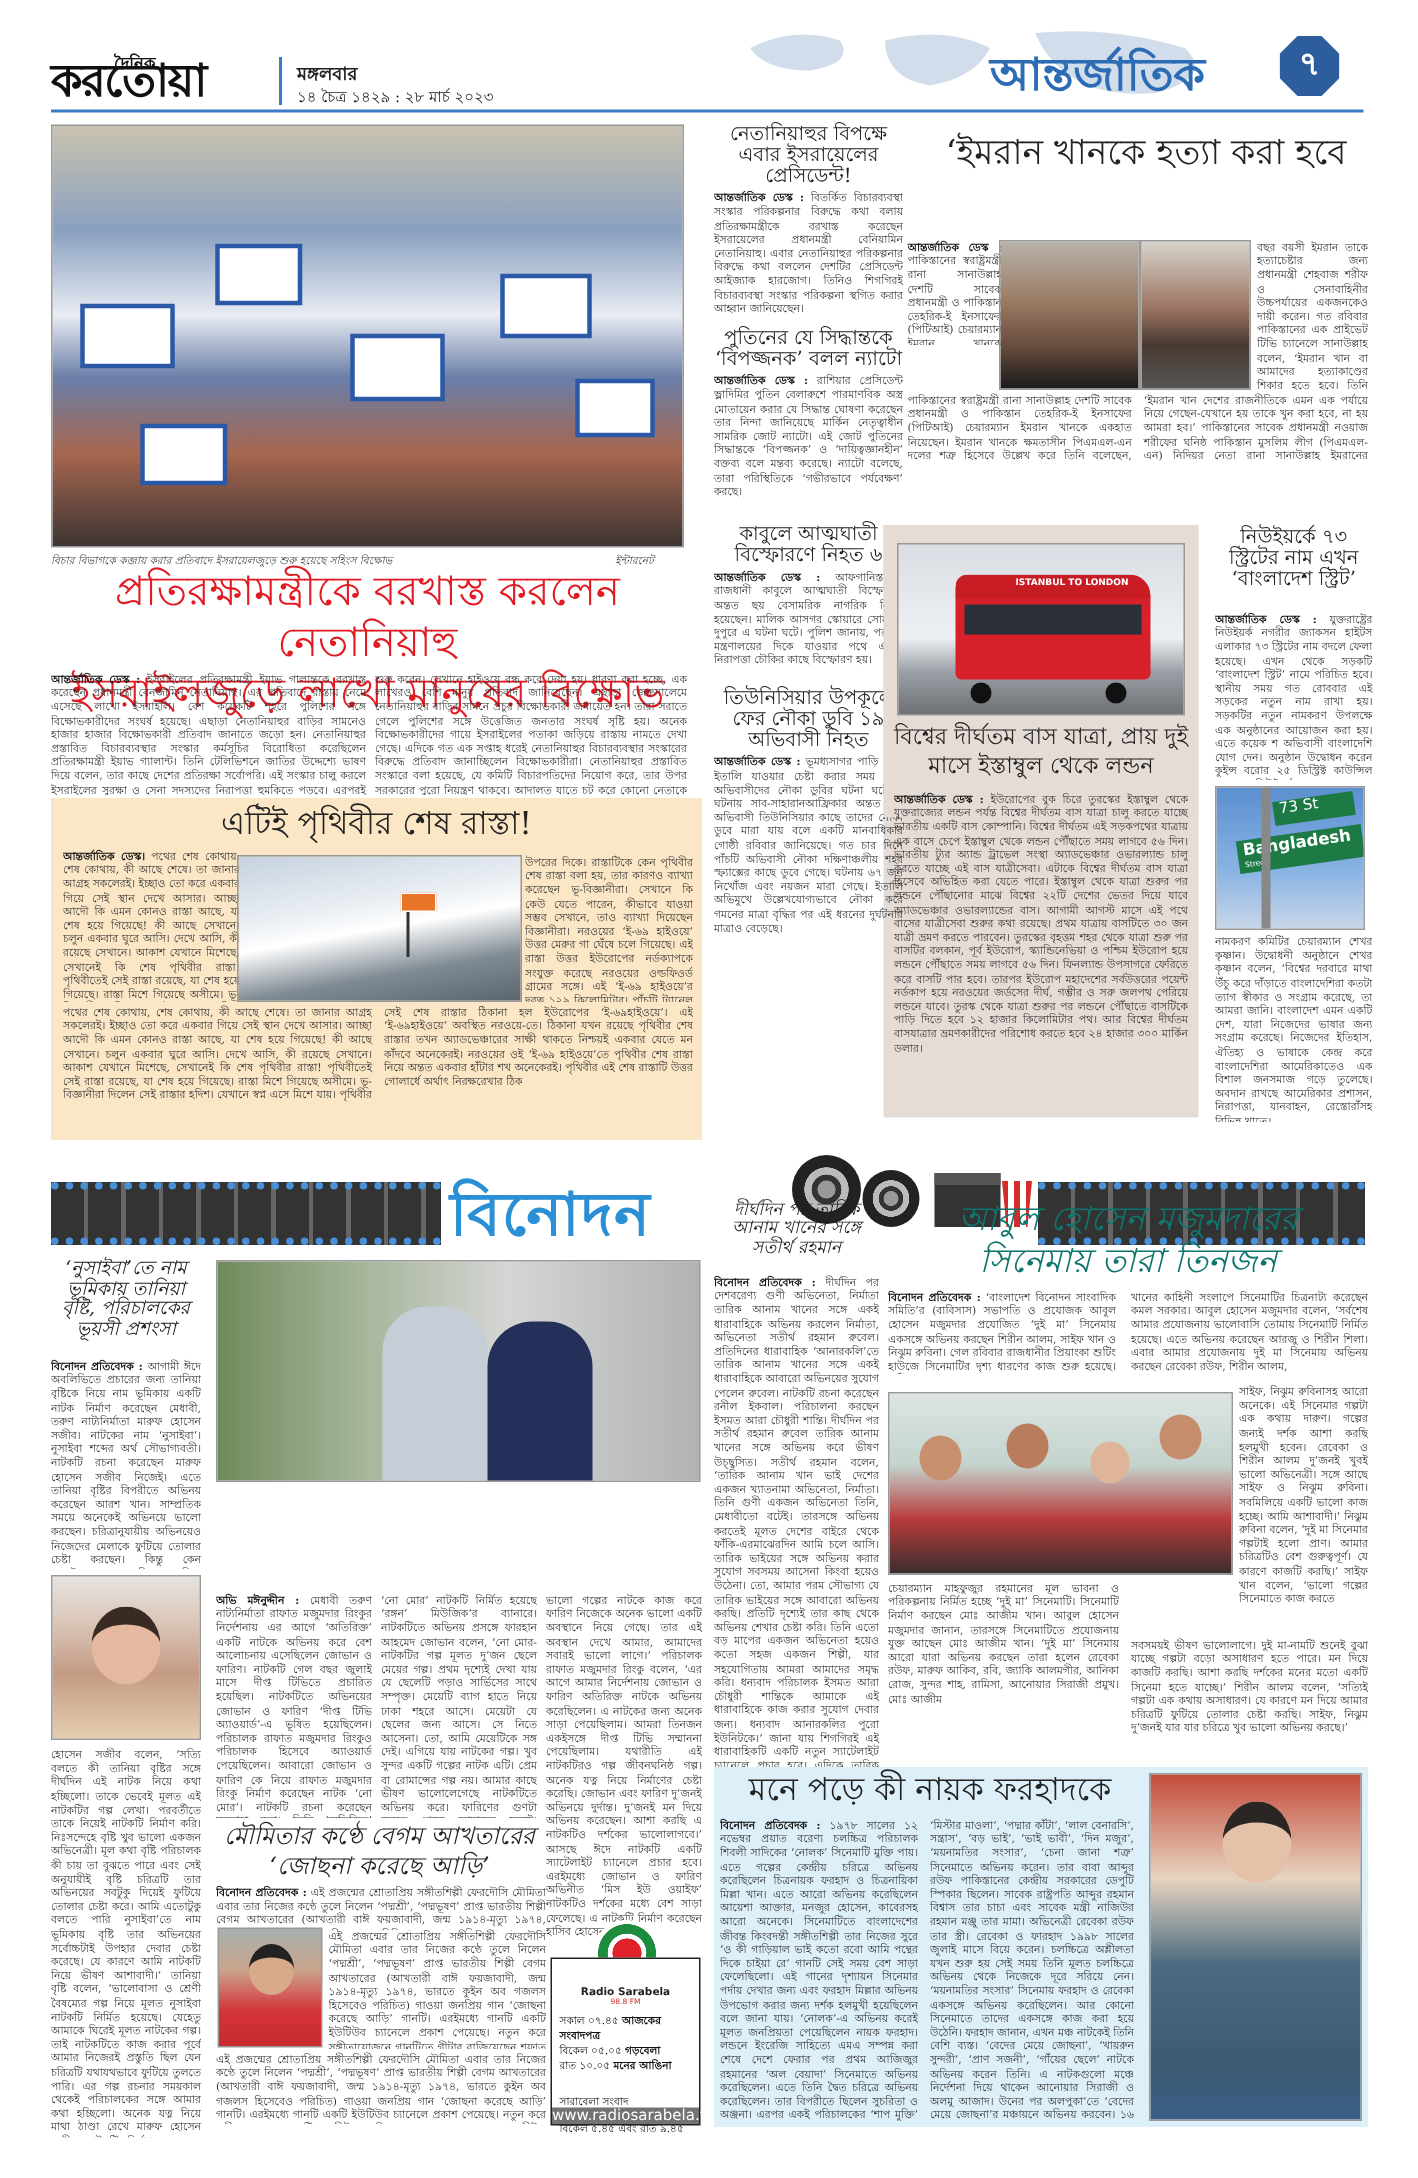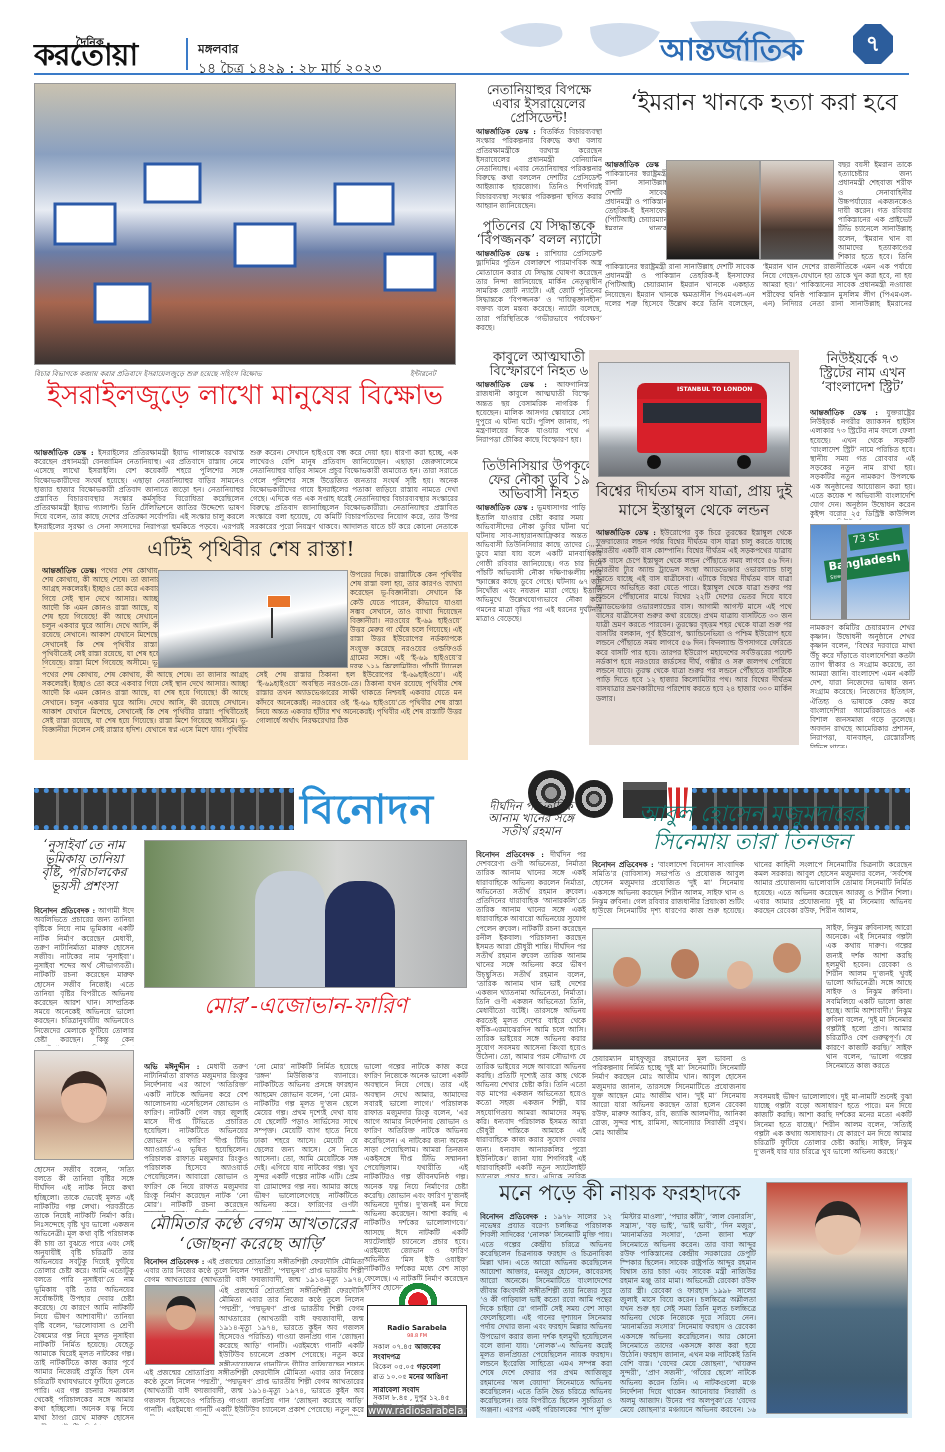--- a/index.html
+++ b/index.html
@@ -29,21 +29,21 @@
 .radio-url{position:absolute;bottom:0;left:0;width:100%;background:#737373;color:#fff;font-size:10px;text-align:left;line-height:11px}
 </style>
 </head>
 <body>
 
 <div class="abs" style="left:0;top:0;width:753px;height:78px">
   <div class="abs logo-small" style="left:76px;top:34px">দৈনিক</div>
   <div class="abs logo-big" style="left:34px;top:40px;line-height:30px">করতোয়া</div>
   <div class="divider-v" style="left:186px;top:38px;height:32px"></div>
   <div class="abs" style="left:198px;top:40px;font-size:12px;font-weight:bold;font-family:'DejaVu Serif',serif">মঙ্গলবার</div>
-  <div class="abs" style="left:198px;top:57px;font-size:14px;font-family:'DejaVu Serif',serif">১৪ চৈত্র ১৪২৯ : ২৮ মার্চ ২০২৩</div>
+  <div class="abs" style="left:198px;top:57px;font-size:10px;font-family:'DejaVu Serif',serif">১৪ চৈত্র ১৪২৯ : ২৮ মার্চ ২০২৩</div>
   <svg class="map" viewBox="0 0 360 56">
     <path d="M10 20 q30-15 60-5 q10 15 -20 20 q-30 0 -40-15z M100 15 q40-10 70 5 q-10 20 -40 25 q-30-5 -30-30z M200 10 q50-5 100 10 q20 20 -20 30 q-60 5 -80-40z" fill="#9db6d6"></path>
   </svg>
   <div class="section-title">আন্তর্জাতিক</div>
   <div class="page-badge">৭</div>
   <div class="hdr-line"></div>
 </div>
 
 <div class="abs photo" style="left:34px;top:83px;width:422px;height:282px;background:linear-gradient(180deg,#c9c2b0 0%,#8aa0c0 25%,#e8ecf3 45%,#6a7ea8 60%,#a7664f 78%,#3d3432 100%)">
   <svg width="422" height="282">
@@ -54,20 +54,21 @@
         <rect x="300" y="100" width="58" height="40"></rect>
       <rect x="350" y="170" width="50" height="36"></rect>
         <rect x="60" y="200" width="55" height="38"></rect>
     </g>
   </svg>
 </div>
 <div class="abs caption" style="left:34px;top:368px">বিচার বিভাগকে কব্জায় করার প্রতিবাদে ইসরায়েলজুড়ে শুরু হয়েছে সহিংস বিক্ষোভ</div>
 <div class="abs caption" style="left:410px;top:368px">ইন্টারনেট</div>
 
 <div class="abs hl red-hl" style="left:34px;top:378px;width:422px;font-size:27px;line-height:34px">
+  <div>প্রতিরক্ষামন্ত্রীকে বরখাস্ত করলেন নেতানিয়াহু</div>
   <div>ইসরাইলজুড়ে লাখো মানুষের বিক্ষোভ</div>
 </div>
 <div class="abs body-text" style="left:34px;top:448px;width:210px;height:82px">
   <b>আন্তর্জাতিক ডেস্ক :</b> <span>ইসরাইলের প্রতিরক্ষামন্ত্রী ইয়াভ গালান্তকে বরখাস্ত করেছেন প্রধানমন্ত্রী বেনজামিন নেতানিয়াহু। এর প্রতিবাদে রাস্তায় নেমে এসেছে লাখো ইসরাইলি। বেশ কয়েকটি শহরে পুলিশের সঙ্গে বিক্ষোভকারীদের সংঘর্ষ হয়েছে। এছাড়া নেতানিয়াহুর বাড়ির সামনেও হাজার হাজার বিক্ষোভকারী প্রতিবাদ জানাতে জড়ো হন। নেতানিয়াহুর প্রস্তাবিত বিচারব্যবস্থার সংস্কার কর্মসূচির বিরোধিতা করেছিলেন প্রতিরক্ষামন্ত্রী ইয়াভ গ্যালান্ট। তিনি টেলিভিশনে জাতির উদ্দেশ্যে ভাষণ দিয়ে বলেন, তার কাছে দেশের প্রতিরক্ষা সর্বোপরি। এই সংস্কার চালু করলে ইসরাইলের সুরক্ষা ও সেনা সদস্যদের নিরাপত্তা হুমকিতে পড়বে। এরপরই তড়িঘড়ি করে নেতানিয়াহুর অফিস থেকে জানানো হয়, প্রতিরক্ষামন্ত্রীকে বরখাস্ত করেছেন নেতানিয়াহু। যদিও দেশের মানুষেরা এখন প্রতিরক্ষামন্ত্রীর পক্ষ নিয়ে রাস্তায় নেমে এসেছেন। তারা রাজধানী তেল আবিবে জড়ো হতে</span>
 </div>
 <div class="abs body-text" style="left:250px;top:448px;width:208px;height:82px">শুরু করেন। সেখানে হাইওয়ে বন্ধ করে দেয়া হয়। ধারণা করা হচ্ছে, এক লাখেরও বেশি মানুষ প্রতিবাদ জানিয়েছেন। এছাড়া জেরুসালেমে নেতানিয়াহুর বাড়ির সামনে প্রচুর বিক্ষোভকারী জমায়েত হন। তারা সরাতে গেলে পুলিশের সঙ্গে উত্তেজিত জনতার সংঘর্ষ সৃষ্টি হয়। অনেক বিক্ষোভকারীদের গায়ে ইসরাইলের পতাকা জড়িয়ে রাস্তায় নামতে দেখা গেছে। এদিকে গত এক সপ্তাহ ধরেই নেতানিয়াহুর বিচারব্যবস্থার সংস্কারের বিরুদ্ধে প্রতিবাদ জানাচ্ছিলেন বিক্ষোভকারীরা। নেতানিয়াহুর প্রস্তাবিত সংস্কারে বলা হয়েছে, যে কমিটি বিচারপতিদের নিয়োগ করে, তার উপর সরকারের পুরো নিয়ন্ত্রণ থাকবে। আদালত যাতে চট করে কোনো নেতাকে ক্ষমতাচ্যুত না করতে পারে, তার জন্য বিশেষ ব্যবস্থা নেয়ার কথা বলা হয়েছে। কিন্তু প্রচুর মানুষ নেতানিয়াহুর এই প্রস্তাবিত সংস্কার মেনে নিতে পারছেন না। তারা রাস্তায় নেমে প্রতিবাদ করছেন।</div>
 
 <div class="abs" style="left:476px;top:83px;width:126px;height:683px">
   <div class="hl" style="font-size:13px">নেতানিয়াহুর বিপক্ষে এবার ইসরায়েলের প্রেসিডেন্ট!</div>
   <div class="body-text" style="margin-top:2px;height:86px"><b>আন্তর্জাতিক ডেস্ক :</b> <span>বিতর্কিত বিচারব্যবস্থা সংস্কার পরিকল্পনার বিরুদ্ধে কথা বলায় প্রতিরক্ষামন্ত্রীকে বরখাস্ত করেছেন ইসরায়েলের প্রধানমন্ত্রী বেনিয়ামিন নেতানিয়াহু। এবার নেতানিয়াহুর পরিকল্পনার বিরুদ্ধে কথা বললেন দেশটির প্রেসিডেন্ট আইজ্যাক হারজোগ। তিনিও শিগগিরই বিচারব্যবস্থা সংস্কার পরিকল্পনা স্থগিত করার আহ্বান জানিয়েছেন।</span></div>
@@ -152,21 +153,20 @@
 <div class="abs photo" style="left:34px;top:1050px;width:100px;height:110px;background:linear-gradient(180deg,#e6e3e0 0%,#d9c4b5 30%,#c49a84 60%,#e5cfb0 100%)">
   <div class="abs" style="left:26px;top:20px;width:46px;height:52px;border-radius:50%;background:#e4b9a0;border-top:12px solid #3a2a24"></div>
 </div>
 <div class="abs body-text" style="left:34px;top:1165px;width:100px;height:260px">হোসেন সজীব বলেন, ‘সত্যি বলতে কী তানিয়া বৃষ্টির সঙ্গে দীর্ঘদিন এই নাটক নিয়ে কথা হচ্ছিলো। তাকে ভেবেই মূলত এই নাটকটির গল্প লেখা। পরবর্তীতে তাকে নিয়েই নাটকটি নির্মাণ করি। নিঃসন্দেহে বৃষ্টি খুব ভালো একজন অভিনেত্রী। মূল কথা বৃষ্টি পরিচালক কী চায় তা বুঝতে পারে এবং সেই অনুযায়ীই বৃষ্টি চরিত্রটি তার অভিনয়ের সবটুকু দিয়েই ফুটিয়ে তোলার চেষ্টা করে। আমি এতোটুকু বলতে পারি নুসাইবা’তে নাম ভূমিকায় বৃষ্টি তার অভিনয়ের সর্বোচ্চটাই উপহার দেবার চেষ্টা করেছে। যে কারণে আমি নাটকটি নিয়ে ভীষণ আশাবাদী।’ তানিয়া বৃষ্টি বলেন, ‘ভালোবাসা ও শ্রেণী বৈষম্যের গল্প নিয়ে মূলত নুসাইবা নাটকটি নির্মিত হয়েছে। যেহেতু আমাকে ঘিরেই মূলত নাটকের গল্প। তাই নাটকটিতে কাজ করার পূর্বে আমার নিজেরই প্রস্তুতি ছিল যেন চরিত্রটি যথাযথভাবে ফুটিয়ে তুলতে পারি। এর গল্প রচনার সময়কাল থেকেই পরিচালকের সঙ্গে আমার কথা হচ্ছিলো। অনেক যত্ন নিয়ে মাথা ঠাণ্ডা রেখে মারুফ হোসেন সজীব নাটকটি নির্মাণ করেছেন। বলা যায় আমার খুব প্রিয় গল্পের একটি নাটক এটি। আমি খুব খুব আশাবাদী নাটকটি নিয়ে। এখন শুধুমাত্র প্রচারের অপেক্ষায় আছি আমি।</div>
 
 <div class="abs photo" style="left:144px;top:840px;width:323px;height:148px;background:linear-gradient(90deg,#6f8a5c 0%,#a6b59a 30%,#d5d6d4 60%,#b0b2b4 100%)">
   <div class="abs" style="left:110px;top:30px;width:70px;height:118px;background:#c5cdd6;border-radius:30px 30px 0 0"></div>
   <div class="abs" style="left:180px;top:40px;width:70px;height:108px;background:#25305a;border-radius:30px 30px 0 0"></div>
 </div>
 <div class="abs hl red-hl" style="left:144px;top:992px;width:323px;font-size:22px;line-height:28px;font-style:italic">
-  <div>মোর’-এজোভান-ফারিণ</div>
 </div>
 <div class="abs body-text" style="left:144px;top:1062px;width:104px;height:150px">
   <b>অভি মঈনুদ্দীন :</b> <span>মেধাবী তরুণ নাট্যনির্মাতা রাফাত মজুমদার রিংকুর নির্দেশনায় এর আগে ‘অতিরিক্ত’ একটি নাটকে অভিনয় করে বেশ আলোচনায় এসেছিলেন জোভান ও ফারিণ। নাটকটি গেল বছর জুলাই মাসে দীপ্ত টিভিতে প্রচারিত হয়েছিল। নাটকটিতে অভিনয়ের জোভান ও ফারিণ ‘দীপ্ত টিভি অ্যাওয়ার্ড’-এ ভূষিত হয়েছিলেন। পরিচালক রাফাত মজুমদার রিংকুও পরিচালক হিসেবে অ্যাওয়ার্ড পেয়েছিলেন। আবারো জোভান ও ফারিণ কে নিয়ে রাফাত মজুমদার রিংকু নির্মাণ করেছেন নাটক ‘নো মোর’। নাটকটি রচনা করেছেন মুনতাহা বৃত্তা। তিনি ‘অতিরিক্ত’ নাটকটিও রচনা করেছিলেন। এবার</span>
 </div>
 <div class="abs body-text" style="left:254px;top:1062px;width:104px;height:150px">‘নো মোর’ নাটকটি নির্মিত হয়েছে ‘রঙ্গন’ মিউজিক’র ব্যানারে। নাটকটিতে অভিনয় প্রসঙ্গে ফারহান আহমেদ জোভান বলেন, ‘নো মোর-নাটকটির গল্প মূলত দু’জন ছেলে মেয়ের গল্প। প্রথম দৃশ্যেই দেখা যায় যে ছেলেটি পড়াও সার্ভিসের সাথে সম্পৃক্ত। মেয়েটি ব্যাগ হাতে নিয়ে ঢাকা শহরে আসে। মেয়েটা যে ছেলের জন্য আসে। সে নিতে আসেনা। তো, আমি মেয়েটিকে সঙ্গ দেই। এগিয়ে যায় নাটকের গল্প। খুব সুন্দর একটি গল্পের নাটক এটি। প্রেম বা রোমান্সের গল্প নয়। আমার কাছে ভীষণ ভালোলেগেছে নাটকটিতে অভিনয় করে। ফারিণের গুণটা বলতে গেলে আমাদের সঙ্গেই। অনেক ভালো</div>
 <div class="abs body-text" style="left:364px;top:1062px;width:104px;height:250px">ভালো গল্পের নাটকে কাজ করে ফারিণ নিজেকে অনেক ভালো একটি অবস্থানে নিয়ে গেছে। তার এই অবস্থান দেখে আমার, আমাদের সবারই ভালো লাগে।’ পরিচালক রাফাত মজুমদার রিংকু বলেন, ‘এর আগে আমার নির্দেশনায় জোভান ও ফারিণ অতিরিক্ত নাটকে অভিনয় করেছিলেন। এ নাটকের জন্য অনেক সাড়া পেয়েছিলাম। আমরা তিনজন একইসঙ্গে দীপ্ত টিভি সম্মাননা পেয়েছিলাম। যথারীতি এই নাটকটিরও গল্প জীবনঘনিষ্ঠ গল্প। অনেক যত্ন নিয়ে নির্মাণের চেষ্টা করেছি। জোভান এবং ফারিণ দু’জনই অভিনয়ে দুর্দান্ত। দু’জনই মন দিয়ে অভিনয় করেছেন। আশা করছি এ নাটকটিও দর্শকের ভালোলাগবে।’ আসছে ঈদে নাটকটি একটি স্যাটেলাইট চ্যানেলে প্রচার হবে। এরইমধ্যে জোভান ও ফারিণ অভিনীত ‘মিস ইউ ওয়াইফ’ নাটকটিও দর্শকের মধ্যে বেশ সাড়া ফেলেছে। এ নাটকটি নির্মাণ করেছেন হাসিব হোসেন রাখি।</div>
 
 <div class="abs hl" style="left:144px;top:1214px;width:218px;font-size:16px;line-height:20px;font-style:italic">
   <div>মৌমিতার কণ্ঠে বেগম আখতারের</div>
   <div>‘জোছনা করেছে আড়ি’</div>
@@ -180,21 +180,21 @@
 <div class="abs body-text" style="left:219px;top:1286px;width:145px;height:80px">এই প্রজন্মের শ্রোতাপ্রিয় সঙ্গীতশিল্পী ফেরদৌসি মৌমিতা এবার তার নিজের কণ্ঠে তুলে নিলেন ‘পদ্মশ্রী’, ‘পদ্মভূষণ’ প্রাপ্ত ভারতীয় শিল্পী বেগম আখতারের (আখতারী বাঈ ফয়জাবাদী, জন্ম ১৯১৪-মৃত্যু ১৯৭৪, ভারতে কুইন অব গজলস হিসেবেও পরিচিত) গাওয়া জনপ্রিয় গান ‘জোছনা করেছে আড়ি’ গানটি। এরইমধ্যে গানটি একটি ইউটিউব চ্যানেলে প্রকাশ পেয়েছে। নতুন করে সঙ্গীতায়োজনে গানটিতে গীটার বাজিয়েছেন শফাত শামস, বেজ গীটার বাজিয়েছেন ডি এ রেহিন এবং কয়োন বাজিয়েছেন আনদীর হাসান তুফান। সব যন্ত্রশিল্পীদের আন্তরিক অংশগ্রহণে ফেরদৌসি মৌমিতার কণ্ঠে বেগম আখতারের গাওয়া ‘জোছনা করেছে আড়ি’ গানটি শ্রোতা দর্শক বেশ আগ্রহ নিয়ে উপভোগ করছেন। এমন একটি গান কাভার করা প্রসঙ্গে মৌমিতা বলেন, ‘পরম শ্রদ্ধাভাজন শিল্পী বেগম আখতারের প্রতি শ্রদ্ধা রেখে তাকে উৎসর্গ করেই আমি গানটি কাভার করেছি। আমি জানি আমি ভালো গাইতে পারিনি। কিন্তু ভালো গাইবার চেষ্টা ছিল আমার। গানটি ইউটিউবে প্রকাশের পর কেউ কেউ ভালো বলছেন, এটাই আমার প্রাপ্তি। এটা সত্যি গান নিয়ে আমার অনেক স্বপ্ন। জানিনা সেই স্বপ্ন কতোটুকু পূরণ করতে পারবো। তবে গানের জন্য আমি নিবেদিত।’ মৌমিতা রোজা শুরু হবার আগে বেশকিছু স্টেজ শো’তে গান গেয়েছেন।</div>
 <div class="abs body-text" style="left:144px;top:1368px;width:220px;height:48px">এই প্রজন্মের শ্রোতাপ্রিয় সঙ্গীতশিল্পী ফেরদৌসি মৌমিতা এবার তার নিজের কণ্ঠে তুলে নিলেন ‘পদ্মশ্রী’, ‘পদ্মভূষণ’ প্রাপ্ত ভারতীয় শিল্পী বেগম আখতারের (আখতারী বাঈ ফয়জাবাদী, জন্ম ১৯১৪-মৃত্যু ১৯৭৪, ভারতে কুইন অব গজলস হিসেবেও পরিচিত) গাওয়া জনপ্রিয় গান ‘জোছনা করেছে আড়ি’ গানটি। এরইমধ্যে গানটি একটি ইউটিউব চ্যানেলে প্রকাশ পেয়েছে। নতুন করে সঙ্গীতায়োজনে গানটিতে গীটার বাজিয়েছেন শফাত শামস, বেজ গীটার বাজিয়েছেন ডি এ রেহিন এবং কয়োন বাজিয়েছেন আনদীর হাসান তুফান। সব যন্ত্রশিল্পীদের আন্তরিক অংশগ্রহণে ফেরদৌসি মৌমিতার কণ্ঠে বেগম আখতারের গাওয়া ‘জোছনা করেছে আড়ি’ গানটি শ্রোতা দর্শক বেশ আগ্রহ নিয়ে উপভোগ করছেন। এমন একটি গান কাভার করা প্রসঙ্গে মৌমিতা বলেন, ‘পরম শ্রদ্ধাভাজন শিল্পী বেগম আখতারের প্রতি শ্রদ্ধা রেখে তাকে উৎসর্গ করেই আমি গানটি কাভার করেছি। আমি জানি আমি ভালো গাইতে পারিনি। কিন্তু ভালো গাইবার চেষ্টা ছিল আমার। গানটি ইউটিউবে প্রকাশের পর কেউ কেউ ভালো বলছেন, এটাই আমার প্রাপ্তি। এটা সত্যি গান নিয়ে আমার অনেক স্বপ্ন। জানিনা সেই স্বপ্ন কতোটুকু পূরণ করতে পারবো। তবে গানের জন্য আমি নিবেদিত।’ মৌমিতা রোজা শুরু হবার আগে বেশকিছু স্টেজ শো’তে গান গেয়েছেন।</div>
 
 <div class="abs" style="left:395px;top:1280px;width:46px;height:44px;border-radius:50%;background:radial-gradient(circle,#e2222a 0 30%,#fff 31% 40%,#1d8c3c 41% 60%,#fff 61%);"></div>
 <div class="radio-box">
   <div style="text-align:center;font-size:7px;font-weight:bold;margin-top:18px">Radio Sarabela</div>
   <div style="text-align:center;font-size:5px;color:#d52b2b">98.8 FM</div>
   <div class="radio-row" style="margin-top:4px"><span>সকাল ০৭.৪৫</span> <b>আজকের সংবাদপত্র</b></div>
   <div class="radio-row"><span>বিকেল ০৫.০৫</span> <b>গড়বেলা</b></div>
   <div class="radio-row"><span>রাত  ১০.০৫</span> <b>মনের আঙিনা</b></div>
-  <div class="radio-row" style="margin-top:3px;font-weight:bold">সারাবেলা সংবাদ</div>
+  <div class="radio-row" style="margin-top:15px;font-weight:normal">সারাবেলা সংবাদ</div>
   <div class="radio-row">সকাল ৮.৪৫ , দুপুর ১২.৪৫</div>
   <div class="radio-row">বিকেল ৫.৪৫ এবং রাত ৯.৪৫</div>
   <div class="radio-url">www.radiosarabela.fm</div>
 </div>
 
 <div class="abs hl" style="left:476px;top:800px;width:110px;font-size:11.5px;font-style:italic">দীর্ঘদিন পর তারিক আনাম খানের সঙ্গে সতীর্থ রহমান</div>
 <div class="abs body-text" style="left:476px;top:850px;width:110px;height:385px">
   <b>বিনোদন প্রতিবেদক :</b> <span>দীর্ঘদিন পর দেশবরেণ্য গুণী অভিনেতা, নির্মাতা তারিক আনাম খানের সঙ্গে একই ধারাবাহিকে অভিনয় করলেন নির্মাতা, অভিনেতা সতীর্থ রহমান রুবেল। প্রতিদিনের ধারাবাহিক ‘আনারকলি’তে তারিক আনাম খানের সঙ্গে একই ধারাবাহিকে আবারো অভিনয়ের সুযোগ পেলেন রুবেল। নাটকটি রচনা করেছেন রনীল ইকবাল। পরিচালনা করছেন ইসমত আরা চৌধুরী শান্তি। দীর্ঘদিন পর সতীর্থ রহমান রুবেল তারিক আনাম খানের সঙ্গে অভিনয় করে ভীষণ উচ্ছ্বসিত। সতীর্থ রহমান বলেন, ‘তারিক আনাম খান ভাই দেশের একজন খ্যাতনামা অভিনেতা, নির্মাতা। তিনি গুণী একজন অভিনেতা তিনি, মেধাবীতো বটেই। তারসঙ্গে অভিনয় করতেই মূলত দেশের বাইরে থেকে ফাঁকি-এরমাঝেরদিন আমি চলে আসি। তারিক ভাইয়ের সঙ্গে অভিনয় করার সুযোগ সবসময় আসেনা কিংবা হয়েও উঠেনা। তো, আমার পরম সৌভাগ্য যে তারিক ভাইয়ের সঙ্গে আবারো অভিনয় করছি। প্রতিটি দৃশ্যেই তার কাছ থেকে অভিনয় শেখার চেষ্টা করি। তিনি এতো বড় মাপের একজন অভিনেতা হয়েও কতো সহজ একজন শিল্পী, যার সহযোগিতায় আমরা আমাদের সমৃদ্ধ করি। ধন্যবাদ পরিচালক ইসমত আরা চৌধুরী শান্তিকে আমাকে এই ধারাবাহিকে কাজ করার সুযোগ দেবার জন্য। ধন্যবাদ আনারকলির পুরো ইউনিটকে।’ জানা যায় শিগগিরই এই ধারাবাহিকটি একটি নতুন স্যাটেলাইট চ্যানেলে প্রচার হবে। এদিকে তারিক আনাম খান সম্প্রতি প্রথমবারের মতো ‘শিল্পকলা সম্মাননা ২০২৩’-এ ভূষিত হয়েছেন।</span>
 </div>
 

